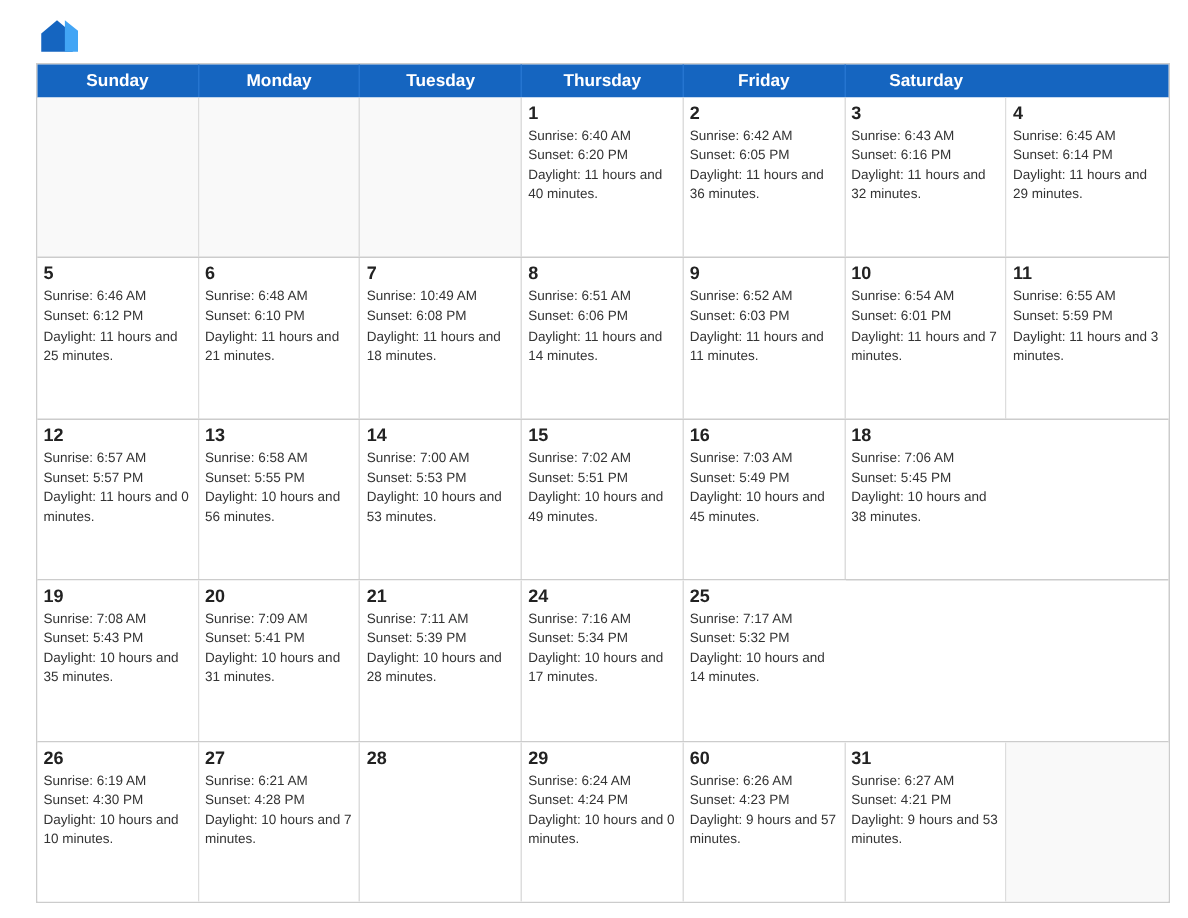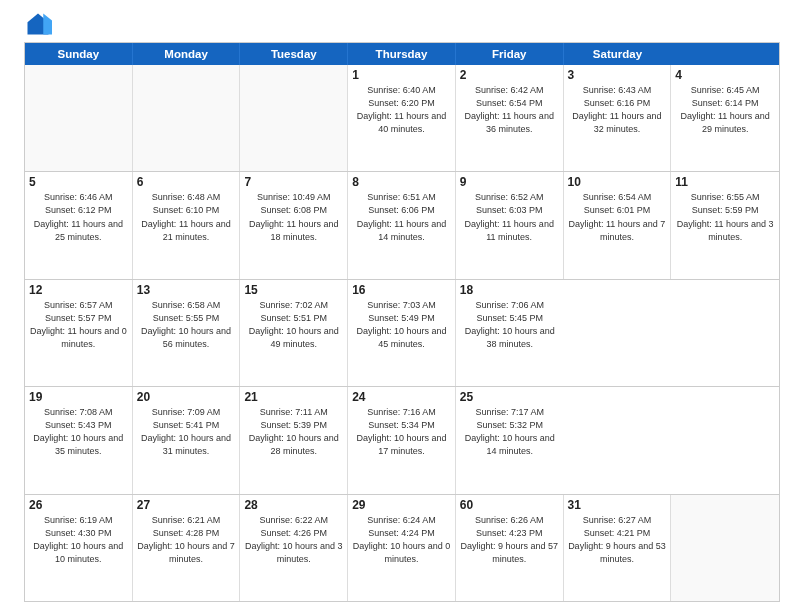--- a/index.html
+++ b/index.html
@@ -103,21 +103,20 @@
       font-size: 12px;
       font-weight: bold;
       color: #222;
       display: block;
       margin-bottom: 2px;
     }
     .day-info {
       font-size: 9px;
       color: #333;
       line-height: 1.45;
-      text-align: center;
     }
   </style>
 </head>
 <body>
 
 <div class="page">
   <div class="header">
     <div class="logo">
       <svg class="logo-icon" viewBox="0 0 32 32">
         <polygon points="16,4 28,14 28,28 4,28 4,14" fill="#1565c0"></polygon>
@@ -151,21 +150,21 @@
           <div class="cal-cell">
             <span class="day-num">1</span>
             <div class="day-info">Sunrise: 6:40 AM
 Sunset: 6:20 PM
 Daylight: 11 hours
 and 40 minutes.</div>
           </div>
           <div class="cal-cell">
             <span class="day-num">2</span>
             <div class="day-info">Sunrise: 6:42 AM
-Sunset: 6:54 PM
+Sunset: 6:05 PM
 Daylight: 11 hours
 and 36 minutes.</div>
           </div>
           <div class="cal-cell">
             <span class="day-num">3</span>
             <div class="day-info">Sunrise: 6:43 AM
 Sunset: 6:16 PM
 Daylight: 11 hours
 and 32 minutes.</div>
           </div>
@@ -237,20 +236,27 @@
 and 0 minutes.</div>
           </div>
           <div class="cal-cell">
             <span class="day-num">13</span>
             <div class="day-info">Sunrise: 6:58 AM
 Sunset: 5:55 PM
 Daylight: 10 hours
 and 56 minutes.</div>
           </div>
           <div class="cal-cell">
+            <span class="day-num">14</span>
+            <div class="day-info">Sunrise: 7:00 AM
+Sunset: 5:53 PM
+Daylight: 10 hours
+and 53 minutes.</div>
+          </div>
+          <div class="cal-cell">
             <span class="day-num">15</span>
             <div class="day-info">Sunrise: 7:02 AM
 Sunset: 5:51 PM
 Daylight: 10 hours
 and 49 minutes.</div>
           </div>
           <div class="cal-cell">
             <span class="day-num">16</span>
             <div class="day-info">Sunrise: 7:03 AM
 Sunset: 5:49 PM
@@ -312,24 +318,20 @@
           </div>
           <div class="cal-cell">
             <span class="day-num">27</span>
             <div class="day-info">Sunrise: 6:21 AM
 Sunset: 4:28 PM
 Daylight: 10 hours
 and 7 minutes.</div>
           </div>
           <div class="cal-cell">
             <span class="day-num">28</span>
-            <div class="day-info">Sunrise: 6:22 AM
-Sunset: 4:26 PM
-Daylight: 10 hours
-and 3 minutes.</div>
           </div>
           <div class="cal-cell">
             <span class="day-num">29</span>
             <div class="day-info">Sunrise: 6:24 AM
 Sunset: 4:24 PM
 Daylight: 10 hours
 and 0 minutes.</div>
           </div>
           <div class="cal-cell">
             <span class="day-num">60</span>

